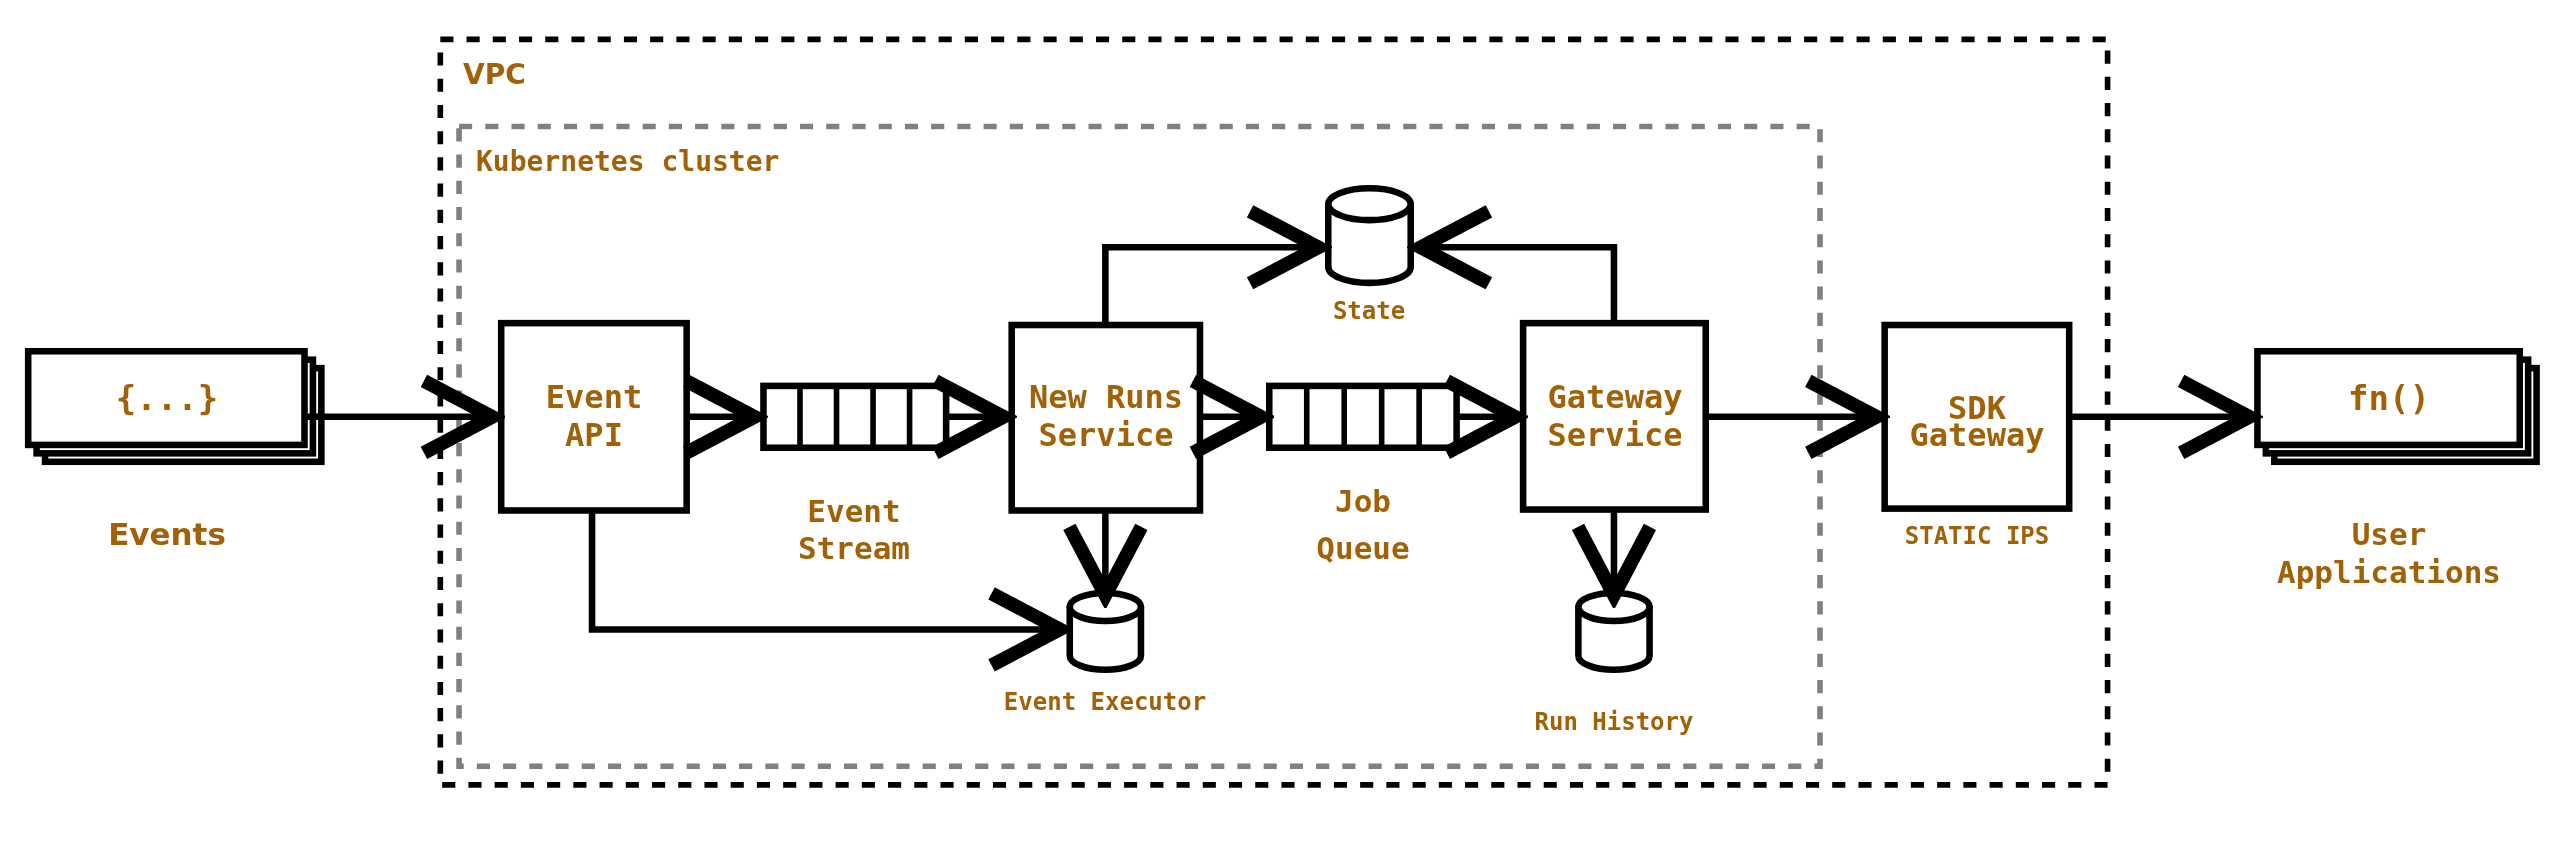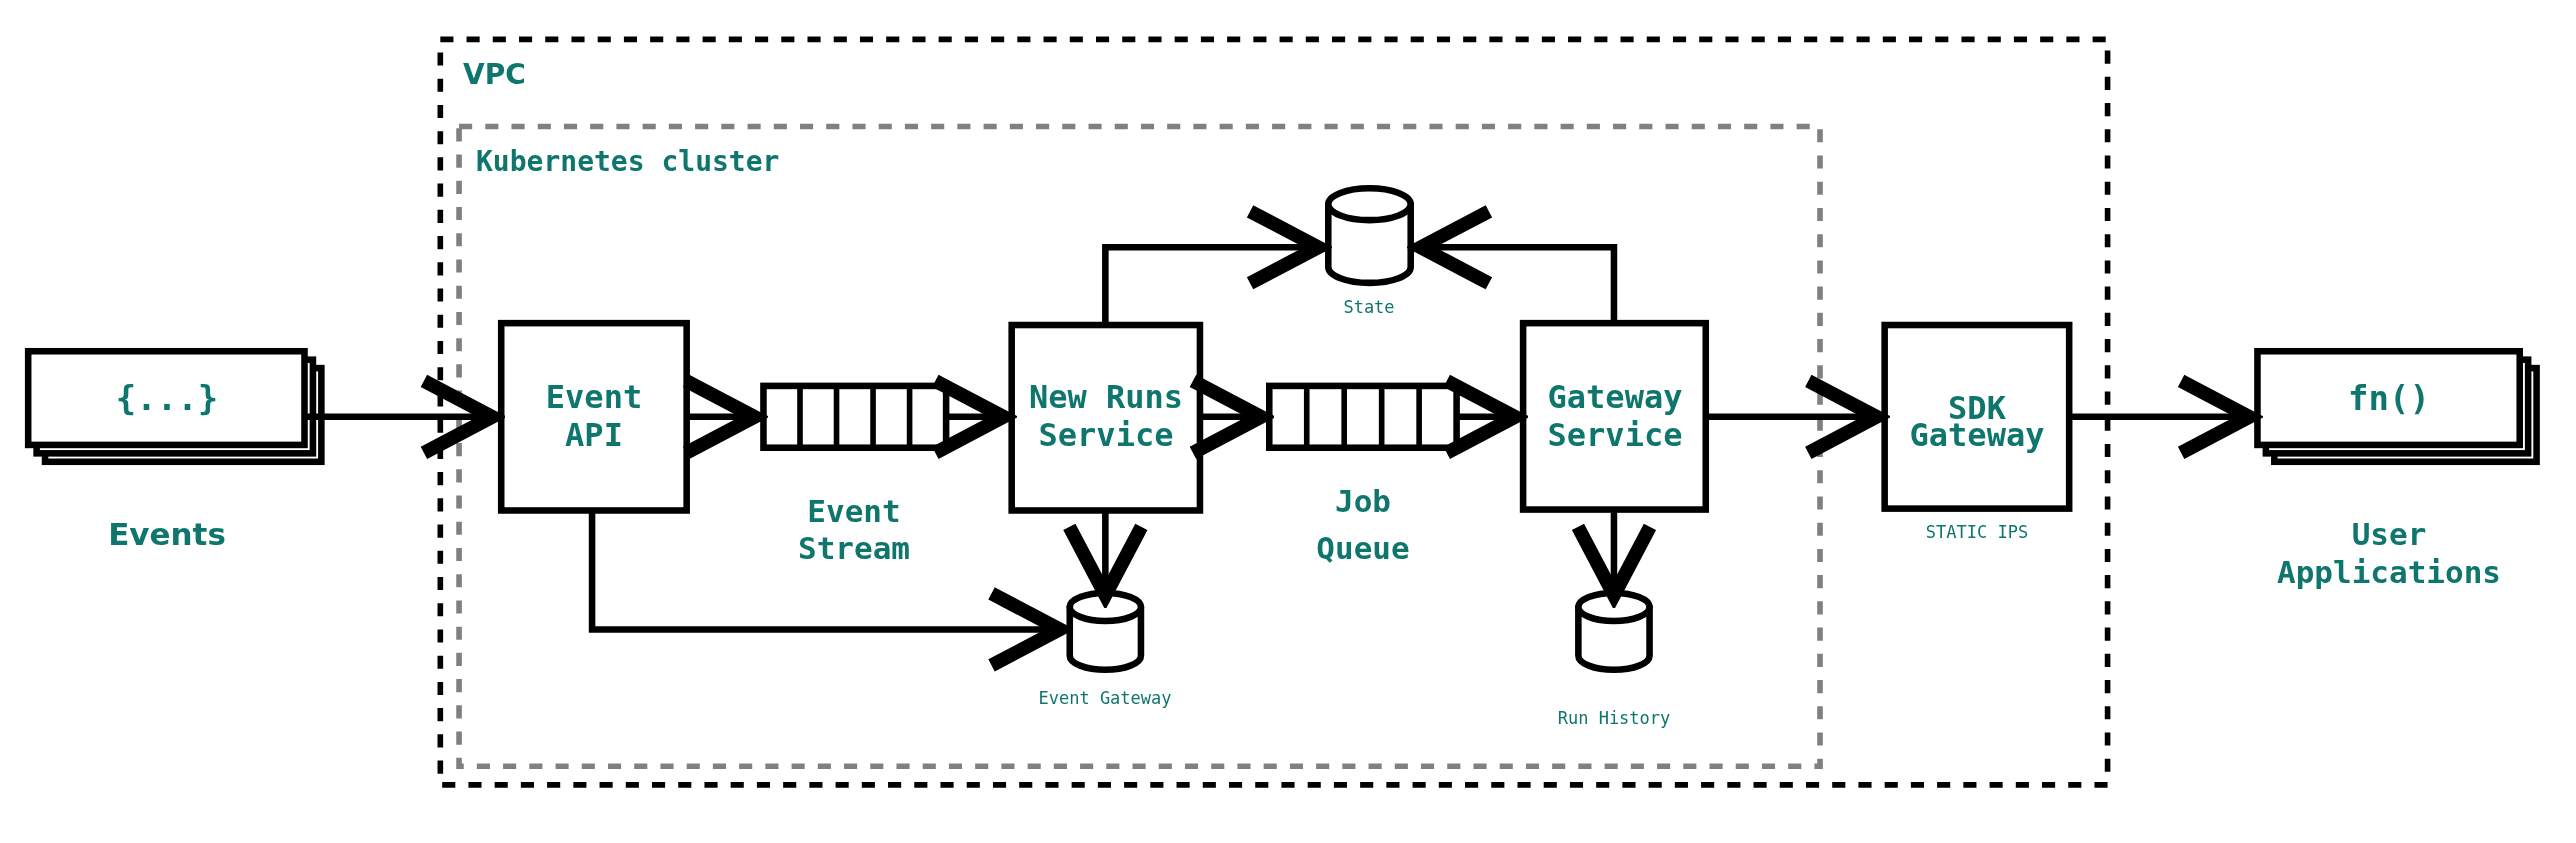--- a/index.html
+++ b/index.html
@@ -3,28 +3,28 @@
 <meta charset="utf-8">
 <title>Architecture Diagram</title>
 <style>
   html,body{margin:0;padding:0;background:#ffffff;}
   body{width:2576px;height:843px;overflow:hidden;
        font-family:"DejaVu Sans Mono","Liberation Mono",monospace;}
   #stage{position:relative;width:2576px;height:843px;background:#ffffff;}
   svg.layer{position:absolute;left:0;top:0;width:2576px;height:843px;}
 
   
-  .t{position:absolute;white-space:pre;color:#0f766e;text-align:center;
+  .t{position:absolute;white-space:pre;color:#a16207;text-align:center;
      line-height:1.18;pointer-events:none;}
   .mono       {font-family:"DejaVu Sans Mono","Liberation Mono",monospace;}
   .sans       {font-family:"DejaVu Sans","Liberation Sans",sans-serif;}
   .node-label {font-size:32px;font-weight:700;}
   .group-label{font-size:28px;font-weight:700;}
   .cap-bold   {font-size:31px;font-weight:700;}
-  .cap-reg    {font-size:17px;font-weight:400;}
+  .cap-reg    {font-size:24px;font-weight:700;}
   .chip-text  {font-size:34px;font-weight:700;}
   .ctr{transform:translateX(-50%);}
 </style>
 </head>
 <body>
 
 <div id="stage">
 
   <svg class="layer" viewBox="0 0 2750 900" xmlns="http://www.w3.org/2000/svg">
     <defs>
@@ -131,21 +131,21 @@
   <div class="t mono node-label ctr" style="left:1106px;top:417px;">Service</div>
 
   <div class="t mono cap-reg ctr" style="left:1369px;top:297px;">State</div>
 
   <div class="t mono cap-bold ctr" style="left:1363px;top:483px;">Job</div>
   <div class="t mono cap-bold ctr" style="left:1363px;top:530px;">Queue</div>
 
   <div class="t mono node-label ctr" style="left:1615px;top:379px;">Gateway</div>
   <div class="t mono node-label ctr" style="left:1615px;top:417px;">Service</div>
 
-  <div class="t mono cap-reg ctr" style="left:1105px;top:688px;">Event Gateway</div>
+  <div class="t mono cap-reg ctr" style="left:1105px;top:688px;">Event Executor</div>
 
   <div class="t mono cap-reg ctr" style="left:1614px;top:708px;">Run History</div>
 
   <div class="t mono node-label ctr" style="left:1977px;top:390px;">SDK</div>
   <div class="t mono node-label ctr" style="left:1977px;top:417px;">Gateway</div>
   <div class="t mono cap-reg ctr" style="left:1977px;top:522px;">STATIC IPS</div>
 
   <div class="t mono chip-text ctr" style="left:2389px;top:378px;">fn()</div>
   <div class="t mono cap-bold ctr" style="left:2389px;top:516px;">User</div>
   <div class="t mono cap-bold ctr" style="left:2389px;top:554px;">Applications</div>

